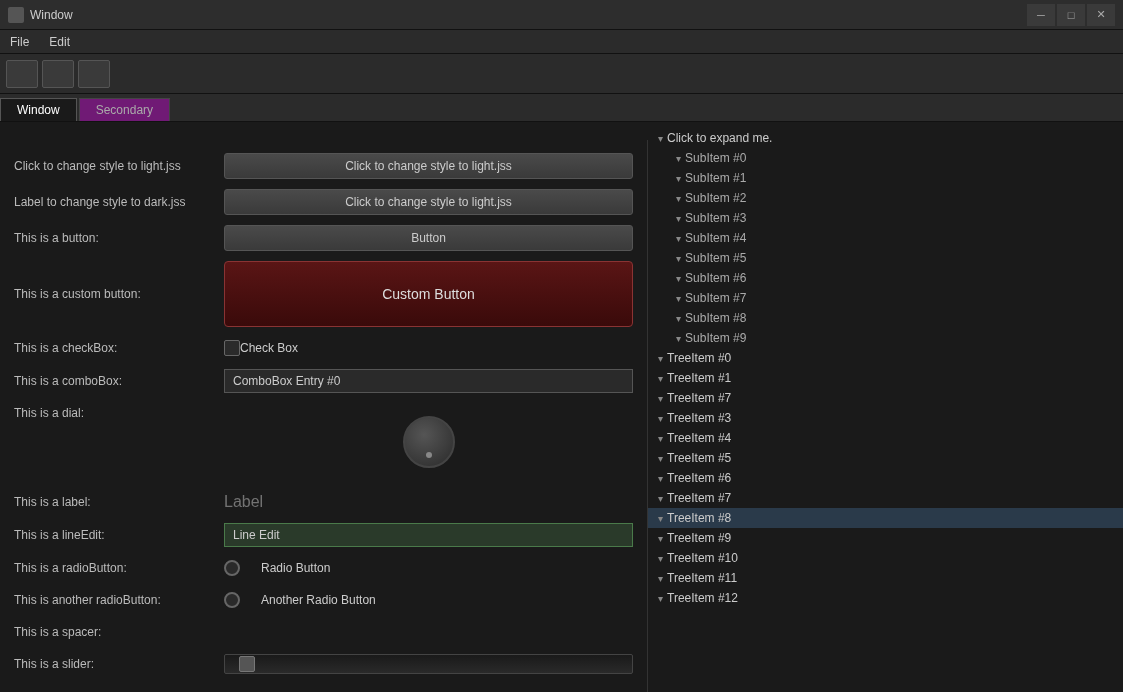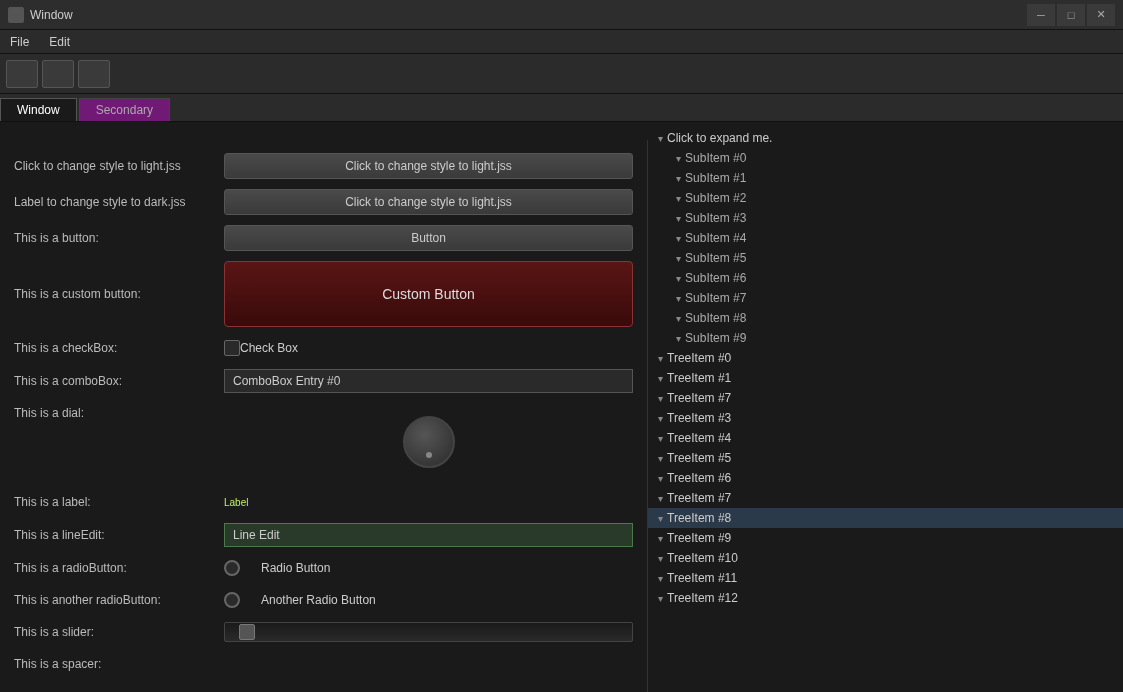--- a/index.html
+++ b/index.html
@@ -231,22 +231,22 @@
       left: 50%;
       transform: translateX(-50%);
       width: 6px;
       height: 6px;
       border-radius: 50%;
       background: #888;
     }
 
     
     .static-label {
-      color: #bef264;
-      font-size: 10px;
+      color: #737373;
+      font-size: 16px;
     }
 
     
     .line-edit {
       width: 100%;
       padding: 4px 8px;
       background: #2a3a2a;
       border: 1px solid #4a7a4a;
       color: #ccc;
       font-size: 12px;
@@ -481,34 +481,34 @@
       <div class="form-control">
         <div class="radio-container">
           <div class="radio-circle">
             <div class="radio-inner"></div>
           </div>
           <span>Another Radio Button</span>
         </div>
       </div>
     </div>
 
+    <div class="form-row spacer-row">
+      <div class="form-label">This is a spacer:</div>
+      <div class="form-control"></div>
+    </div>
+
     <div class="form-row">
       <div class="form-label">This is a slider:</div>
       <div class="form-control">
         <div class="slider">
           <div class="slider-handle"></div>
         </div>
       </div>
     </div>
 
-    <div class="form-row spacer-row">
-      <div class="form-label">This is a spacer:</div>
-      <div class="form-control"></div>
-    </div>
-
   </div>
 
   <div class="right-panel">
 
     <div class="tree-item parent">
       <span class="tree-arrow">▾</span>
       <span>Click to expand me.</span>
     </div>
 
     <div class="tree-item child">

